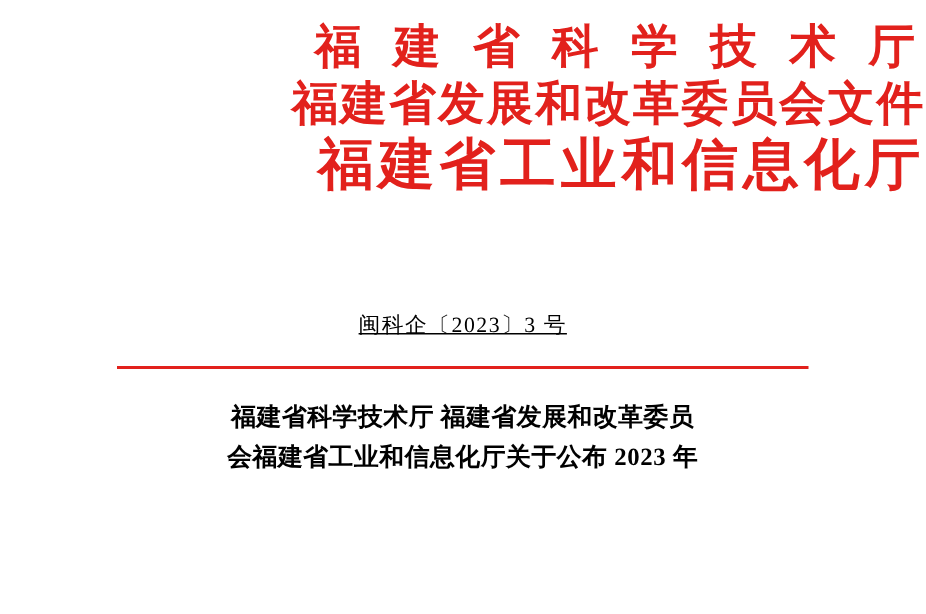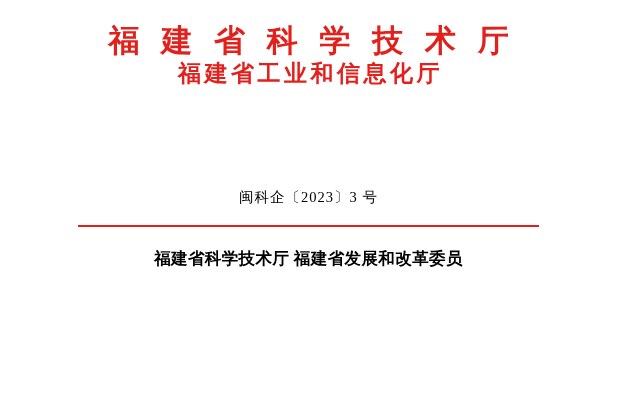--- a/index.html
+++ b/index.html
@@ -16,53 +16,54 @@
   .page {
     position: relative;
     width: 617px;
     height: 409px;
     background: #ffffff;
     box-sizing: border-box;
   }
 
   
   .masthead {
-    padding-top: 22px;
-    text-align: center;
+    padding-top: 12px;
+    text-align: right;
   }
   .masthead-line {
     color: #e2211c;
     font-weight: 700;
     line-height: 1.22;
     white-space: nowrap;
   }
   .masthead-line.l1 {
     font-size: 31px;
     letter-spacing: 7px;
     padding-left: 7px;
   }
   .masthead-line.l2 {
     font-size: 31px;
     letter-spacing: 1.5px;
     padding-left: 2px;
   }
   .masthead-line.l3 {
-    font-size: 23px;
+    font-size: 37px;
     letter-spacing: 3.5px;
     padding-left: 4px;
   }
 
   
   .doc-number {
-    margin-top: 100px;
+    margin-top: 74px;
     text-align: center;
     font-size: 14.5px;
     color: #000000;
     letter-spacing: 1px;
     font-family: "Liberation Serif", serif;
+    text-decoration: underline;
   }
 
   
   .red-rule {
     margin: 18px auto 0 auto;
     width: 461px;
     height: 2.5px;
     background: #e2211c;
   }
 
@@ -80,24 +81,26 @@
     letter-spacing: 0.4px;
   }
 </style>
 </head>
 <body>
 
 <div class="page">
 
   <div class="masthead">
     <div class="masthead-line l1">福 建 省 科 学 技 术 厅</div>
+    <div class="masthead-line l2">福建省发展和改革委员会文件</div>
     <div class="masthead-line l3">福建省工业和信息化厅</div>
   </div>
 
   <div class="doc-number">闽科企〔2023〕3 号</div>
 
   <div class="red-rule"></div>
 
   <div class="title-block">
     <div class="title-line">福建省科学技术厅  福建省发展和改革委员</div>
+    <div class="title-line">会福建省工业和信息化厅关于公布 2023 年</div>
   </div>
 
 </div>
 
 </body></html>

